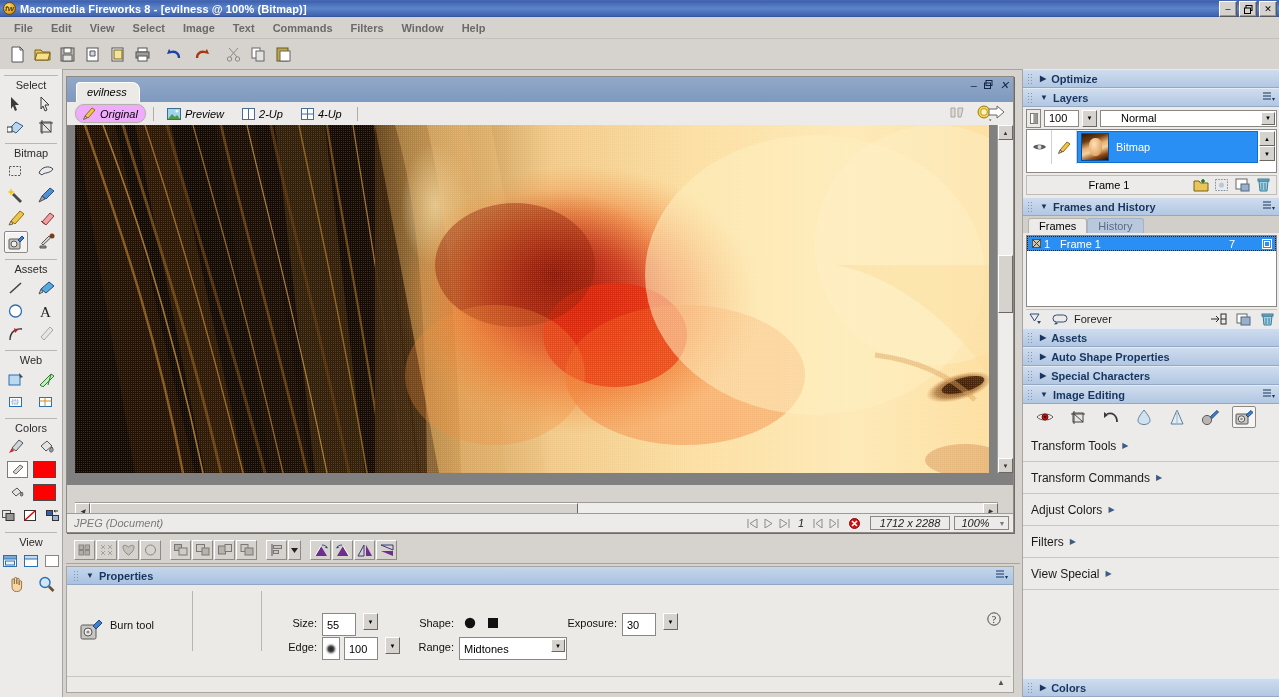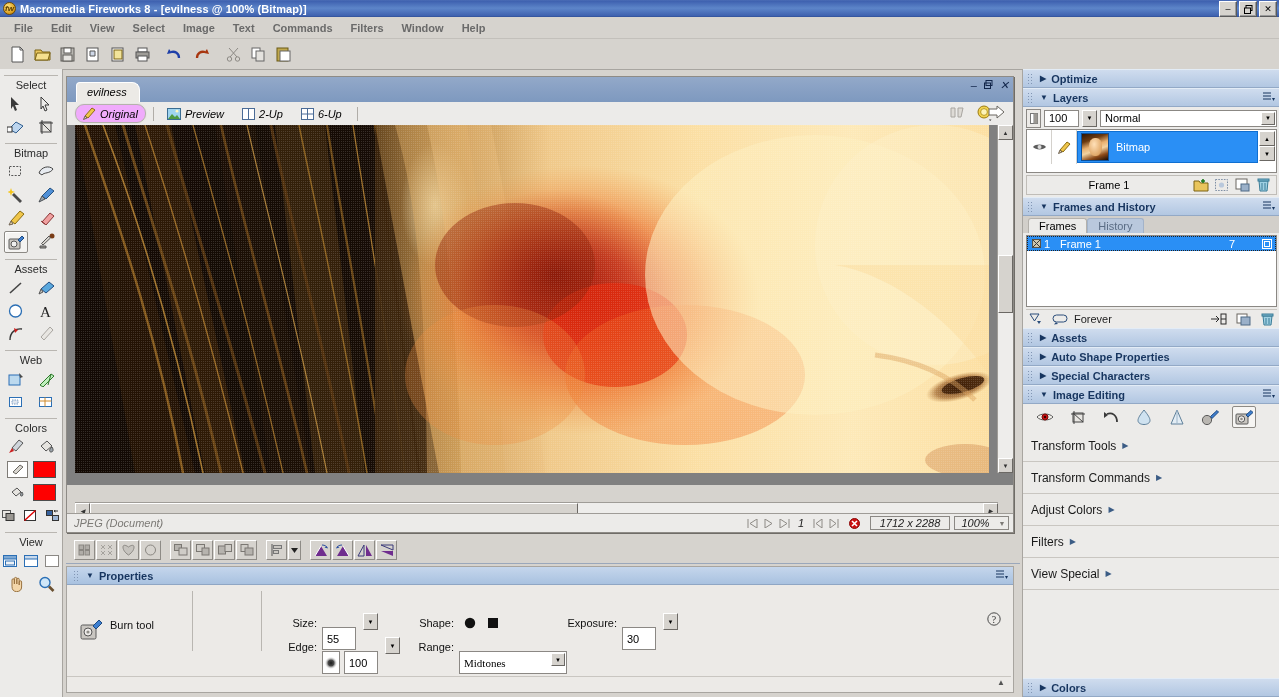--- a/index.html
+++ b/index.html
@@ -177,21 +177,21 @@
   }
   .grip{width:7px;height:11px;margin-right:4px;
     background-image:radial-gradient(#8296b4 40%,transparent 41%);
     background-size:3px 3px;}
   .props-body{position:relative;height:106px;background:#eceae7;}
   .pdiv{position:absolute;top:6px;width:1px;height:60px;background:#b9b6b1;}
   .plabel{font-size:11px;color:#111;}
   .pfield{
     border:1px solid #8b8884;background:#fff;height:23px;
     font-size:11px;padding:0 4px;box-sizing:border-box;
-    display:flex;align-items:center;color:#000;margin-top:14px;
+    display:flex;align-items:center;color:#000;
   }
   .pspin{
     width:15px;height:17px;background:#d6d3ce;border:1px solid #fff;
     border-right-color:#6b6864;border-bottom-color:#6b6864;box-sizing:border-box;
     display:flex;align-items:center;justify-content:center;font-size:6px;
   }
   .pbtn{
     width:19px;height:17px;background:#eceae7;border:1px solid transparent;
     display:flex;align-items:center;justify-content:center;
   }
@@ -213,21 +213,21 @@
   }
   .tri{margin:0 5px 0 2px;font-size:8px;color:#17355f;}
   .panel-menu{position:absolute;right:5px;top:3px;}
   .lrow{display:flex;align-items:center;height:22px;padding:0 3px;gap:3px;}
   .ofield{
     border:1px solid #8b8884;background:#fff;width:35px;height:17px;
     font-size:11px;display:flex;align-items:center;padding-left:4px;box-sizing:border-box;
   }
   .blendsel{
     flex:1;border:1px solid #8b8884;background:#fff;height:17px;
-    font-size:11px;display:flex;align-items:center;padding-left:4px;
+    font-size:11px;display:flex;align-items:center;padding-left:20px;
     position:relative;box-sizing:border-box;
   }
   .selarrow{
     position:absolute;right:1px;top:1px;width:14px;height:13px;background:#d6d3ce;
     border:1px solid #fff;border-right-color:#6b6864;border-bottom-color:#6b6864;
     display:flex;align-items:center;justify-content:center;font-size:6px;box-sizing:border-box;
   }
   .layerlist{margin:0 3px;border:1px solid #8b8884;background:#fff;height:42px;position:relative;}
   .layerrow{
     display:flex;align-items:center;height:34px;position:relative;
@@ -699,21 +699,21 @@
             <rect x="0.5" y="0.5" width="12" height="11" fill="#fff" stroke="#4a6b96"></rect>
             <path d="M6.5 0.5v11" stroke="#4a6b96"></path>
           </svg>
         <span>2-Up</span>
       </div>
       <div class="viewbtn">
         <svg width="13" height="12" viewBox="0 0 13 12">
             <rect x="0.5" y="0.5" width="12" height="11" fill="#fff" stroke="#4a6b96"></rect>
             <path d="M6.5 0.5v11M0.5 6h12" stroke="#4a6b96"></path>
           </svg>
-        <span>6-Up</span>
+        <span>4-Up</span>
       </div>
       <div class="vsep"></div>
       <div class="doc-toolbar-right">
         <div>
           <svg width="19" height="17" viewBox="0 0 19 17">
               <path d="M3 4h4v9H3zM10 4h5l-2 9h-3z" fill="#dedbd6" stroke="#a8a5a0"></path>
             </svg>
         </div>
         <div>
           <svg width="30" height="17" viewBox="0 0 30 17">
@@ -1017,21 +1017,21 @@
             <circle cx="6" cy="6" r="5.2" fill="#111"></circle>
           </svg>
       </div>
       <div class="pbtn" style="position:absolute;left:415px;top:28px;">
         <svg width="12" height="12" viewBox="0 0 12 12">
             <rect x="1" y="1" width="10" height="10" fill="#111"></rect>
           </svg>
       </div>
 
       <div class="plabel" style="position:absolute;left:322px;top:56px;text-align:right;width:65px;">Range:</div>
-      <div class="pfield" style="position:absolute;left:392px;top:52px;width:108px;padding-right:8px;font-family:Liberation Serif, serif;">
+      <div class="pfield" style="position:absolute;left:392px;top:52px;width:108px;padding-right:8px;">
         <span>Midtones</span>
         <span class="selarrow">▼</span>
       </div>
 
       <div class="plabel" style="position:absolute;left:475px;top:32px;text-align:right;width:75px;">Exposure:</div>
       <div class="pfield" style="position:absolute;left:555px;top:28px;width:34px;">30</div>
       <div class="pspin" style="position:absolute;left:596px;top:28px;">▼</div>
 
       <div style="position:absolute;right:12px;top:27px;">
         <svg width="14" height="14" viewBox="0 0 14 14">

